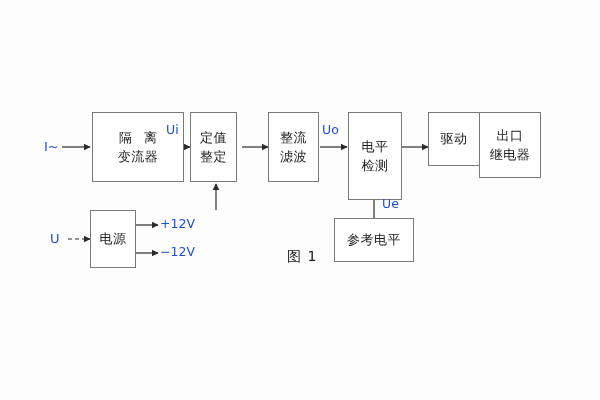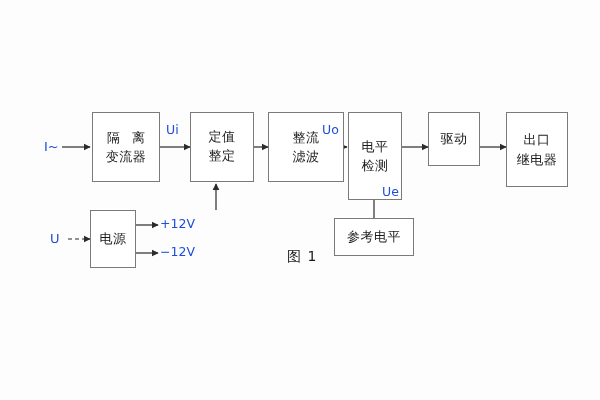--- a/index.html
+++ b/index.html
@@ -104,62 +104,62 @@
     <line x1="136" y1="253" x2="158" y2="253" marker-end="url(#arrow)"></line>
 
     <line x1="216" y1="210" x2="216" y2="184" marker-end="url(#arrow)"></line>
 
     <line x1="374" y1="218" x2="374" y2="192" marker-end="url(#arrow)"></line>
   </svg>
 
   <div class="label" style="left:44px; top:140px;">I~</div>
   <div class="label" style="left:50px; top:232px;">U</div>
 
-  <div class="box wide-gap" style="left:92px; top:112px; width:68px; height:70px;">
+  <div class="box wide-gap" style="left:92px; top:112px; width:92px; height:70px;">
     <span class="ln">隔 离</span>
     <span class="ln">变流器</span>
   </div>
 
   <div class="label small" style="left:166px; top:124px;">Ui</div>
 
-  <div class="box" style="left:190px; top:112px; width:64px; height:70px;font-family:Liberation Mono, monospace;">
+  <div class="box" style="left:190px; top:112px; width:47px; height:70px;">
     <span class="ln">定值</span>
     <span class="ln">整定</span>
   </div>
 
-  <div class="box" style="left:268px; top:112px; width:76px; height:70px;">
+  <div class="box" style="left:268px; top:112px; width:51px; height:70px;">
     <span class="ln">整流</span>
     <span class="ln">滤波</span>
   </div>
 
   <div class="label small" style="left:322px; top:124px;">Uo</div>
 
   <div class="box" style="left:348px; top:112px; width:54px; height:88px;">
     <span class="ln">电平</span>
     <span class="ln">检测</span>
   </div>
 
   <div class="box" style="left:428px; top:112px; width:52px; height:54px;">
     <span class="ln">驱动</span>
   </div>
 
-  <div class="box" style="left:506px; top:112px; width:62px; height:75px;">
+  <div class="box" style="left:479px; top:112px; width:62px; height:66px;">
     <span class="ln">出口</span>
     <span class="ln">继电器</span>
   </div>
 
   <div class="box" style="left:90px; top:210px; width:46px; height:58px;">
     <span class="ln">电源</span>
   </div>
 
   <div class="label small" style="left:160px; top:218px;">+12V</div>
   <div class="label small" style="left:160px; top:246px;">−12V</div>
 
 
-  <div class="label small" style="left:382px; top:186px;">Ue</div>
+  <div class="label small" style="left:382px; top:198px;">Ue</div>
 
-  <div class="box" style="left:334px; top:218px; width:80px; height:38px;">
+  <div class="box" style="left:334px; top:218px; width:80px; height:44px;">
     <span class="ln">参考电平</span>
   </div>
 
   <div class="caption" style="left:287px; top:248px;">图 1</div>
 
 </div>
 
 </body></html>

